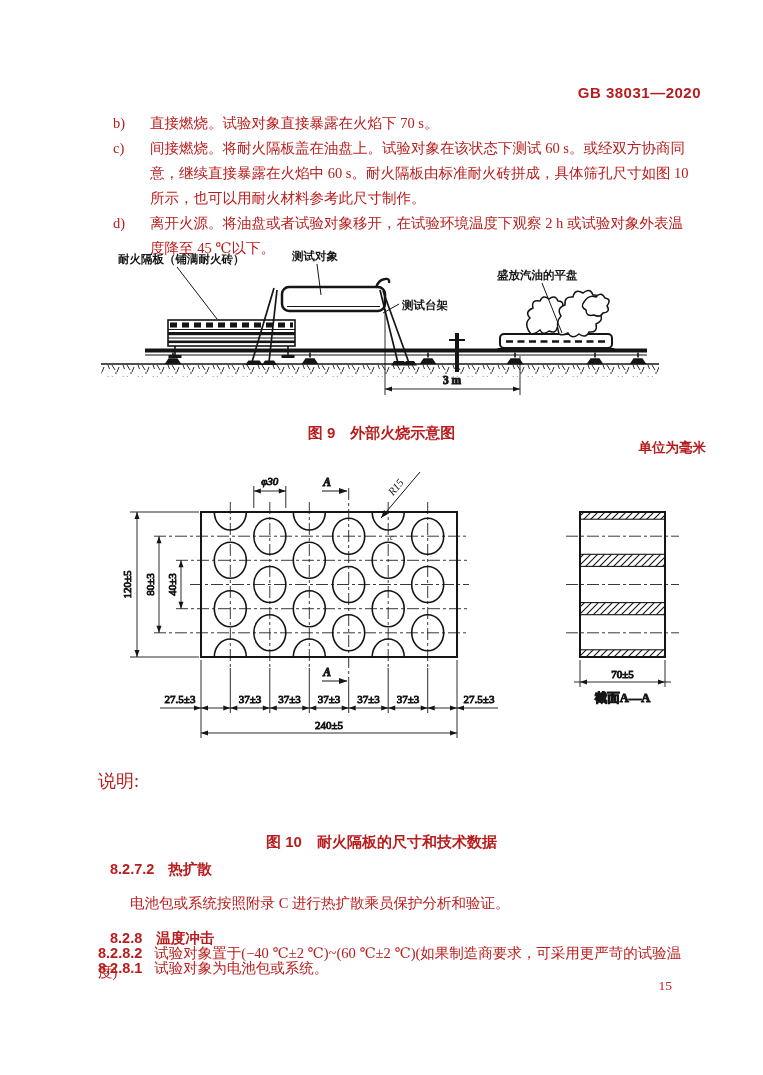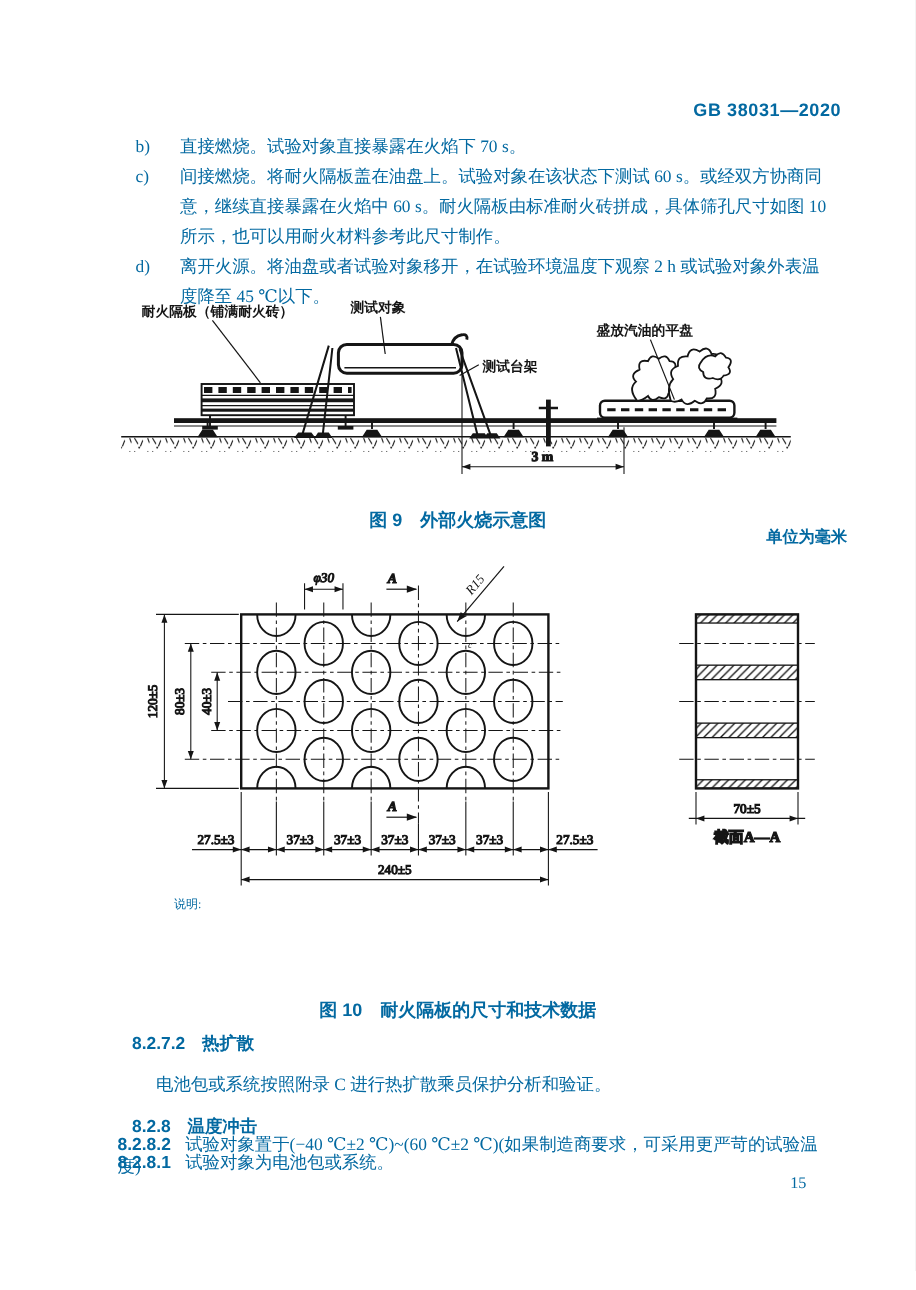--- a/index.html
+++ b/index.html
@@ -1,37 +1,37 @@
 <!DOCTYPE html>
 <html><head>
 <meta charset="utf-8">
 <style>
   html,body{margin:0;padding:0;background:#e8e8e8;}
   .page{
     position:relative;width:763px;height:1075px;background:#ffffff;
-    font-family:"Liberation Serif","DejaVu Serif",serif;color:#0369a1;
+    font-family:"Liberation Serif","DejaVu Serif",serif;color:#b91c1c;
     overflow:hidden;margin:0 auto;
   }
   .hdr{
     position:absolute;top:84px;right:62px;
     font-family:"Liberation Sans","DejaVu Sans",sans-serif;
     font-weight:bold;font-size:15px;letter-spacing:.5px;
   }
   .clauses{position:absolute;left:113px;top:111px;width:582px;font-size:14.5px;line-height:25px;}
   .clause{display:flex;}
   .clause .lb{width:37px;flex:0 0 37px;}
   .clause .tx{flex:1;}
   .figcap{
     position:absolute;left:0;width:763px;text-align:center;
     font-weight:bold;font-size:15px;font-family:"Liberation Sans","DejaVu Sans",sans-serif;
   }
   .units{position:absolute;top:439px;right:57px;font-size:13.5px;font-weight:bold;}
   svg text{font-family:"Liberation Serif","DejaVu Serif",serif;fill:#151515;}
   svg .lab{font-size:11.5px;font-weight:bold;}
-  .notes{position:absolute;left:98px;top:744px;width:600px;font-size:10px;line-height:22px;margin-left:47px;}
+  .notes{position:absolute;left:98px;top:770px;width:600px;font-size:18px;line-height:22px;}
   .notes p{margin:0;text-indent:2em;}
   .sec-h{
     position:absolute;left:110px;font-size:14.5px;font-weight:bold;
     font-family:"Liberation Sans","DejaVu Sans",sans-serif;
   }
   .sec-h .no{margin-right:14px;}
   .sec-p{position:absolute;left:98px;width:600px;font-size:14.5px;}
   .sec-p .ind{display:inline-block;width:32px;}
   .sec-line .no{font-weight:bold;font-family:"Liberation Sans","DejaVu Sans",sans-serif;margin-right:12px;}
   .pageno{position:absolute;top:978px;right:91px;font-size:13.5px;}

